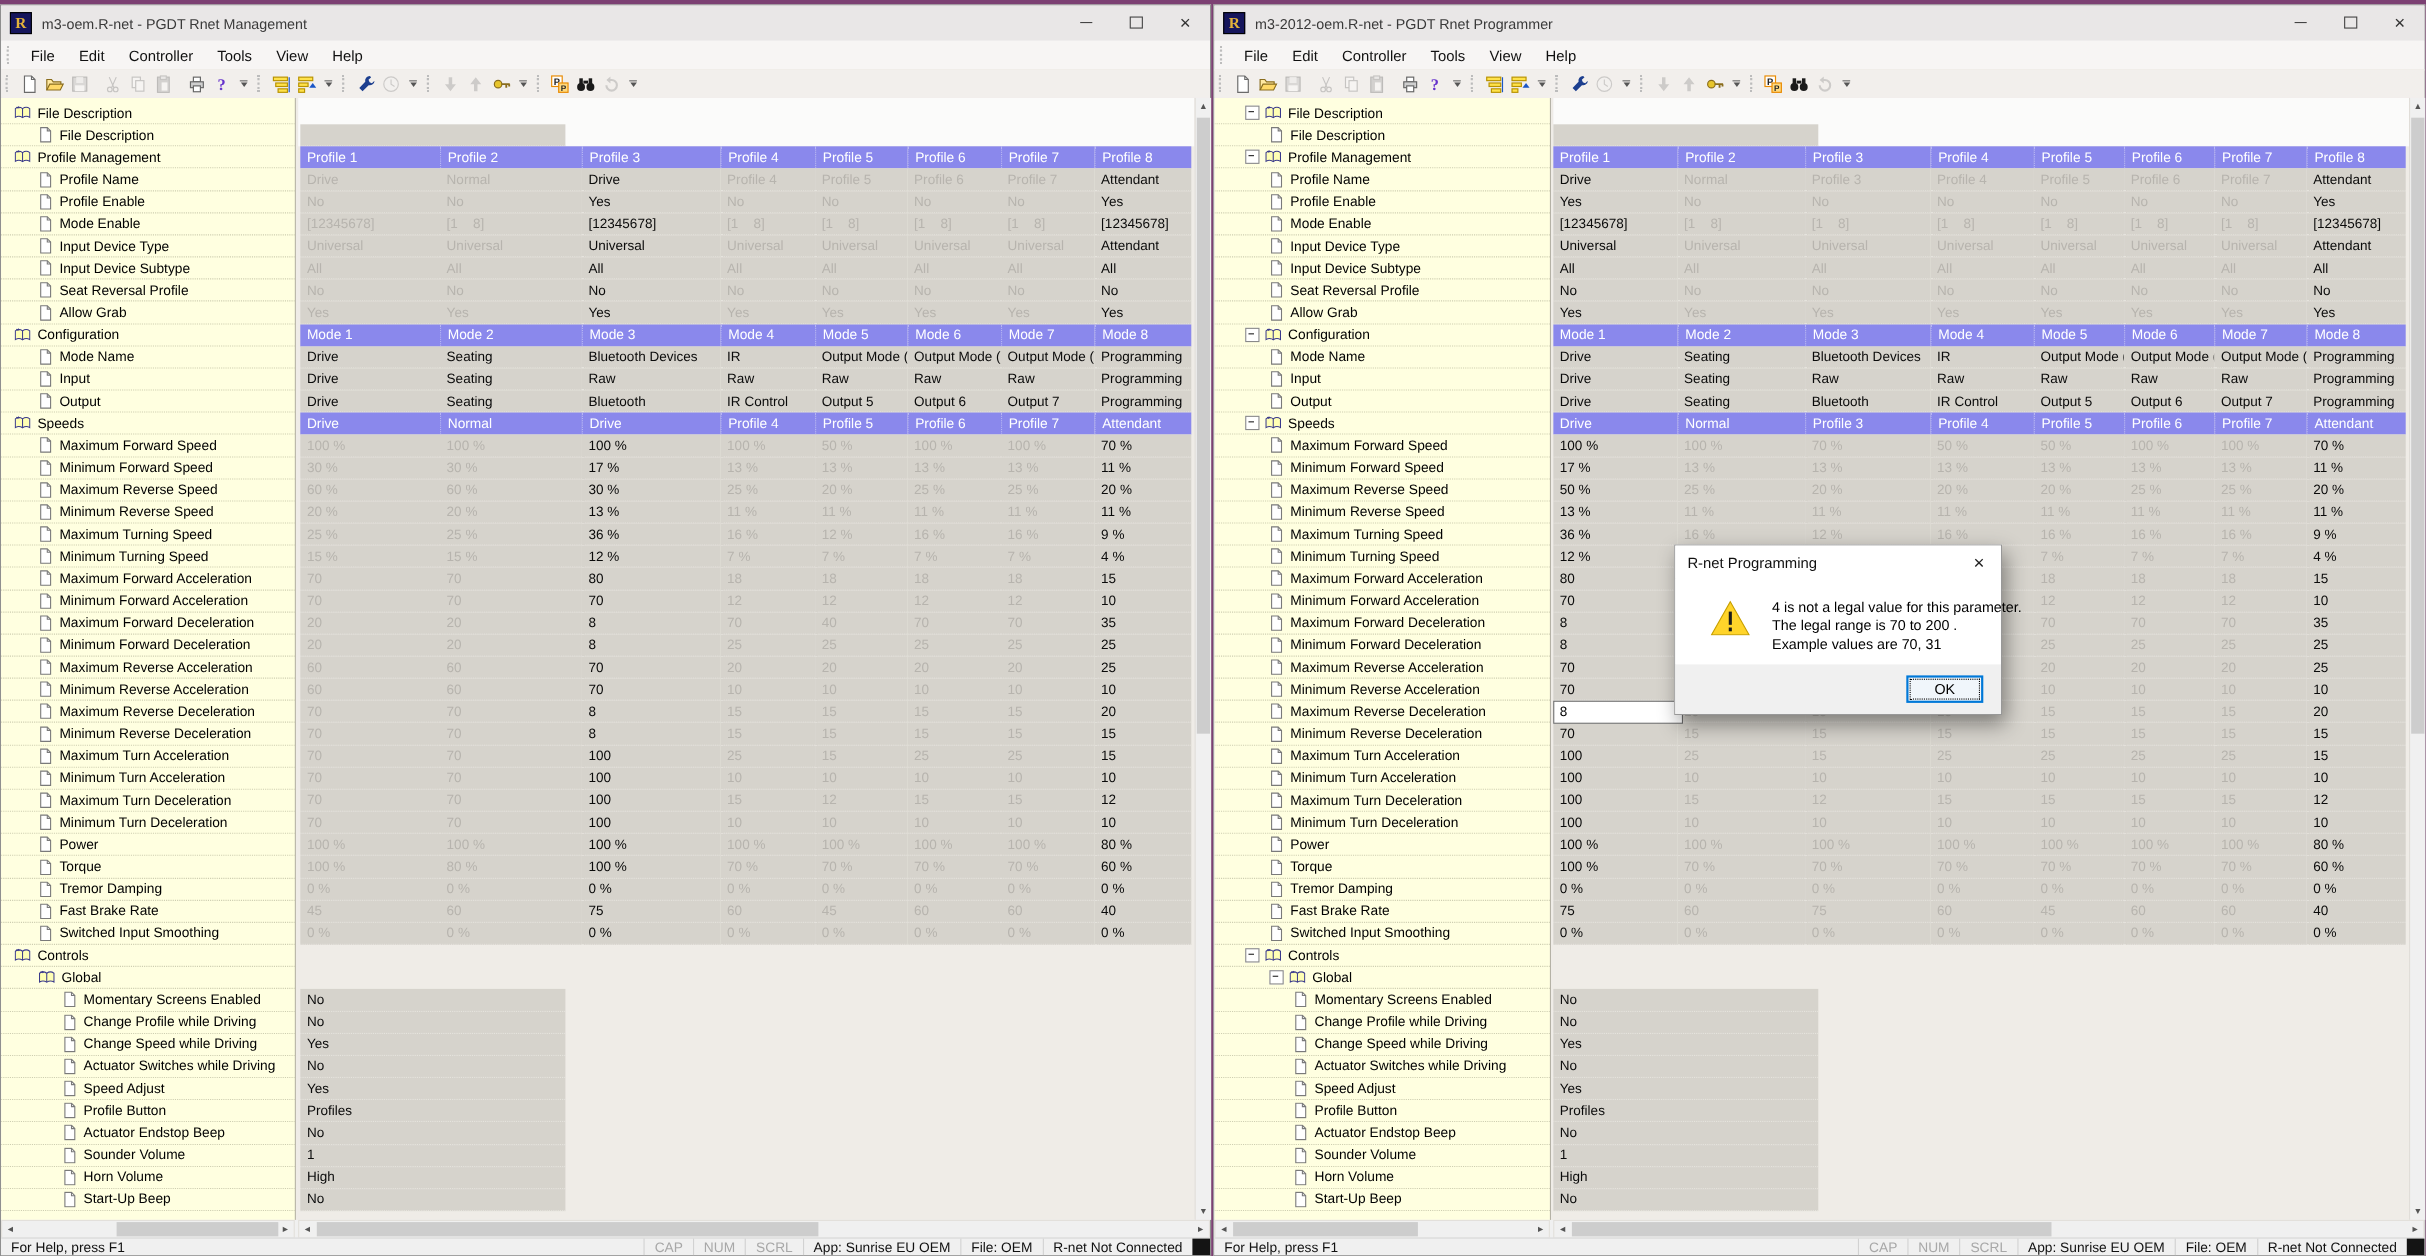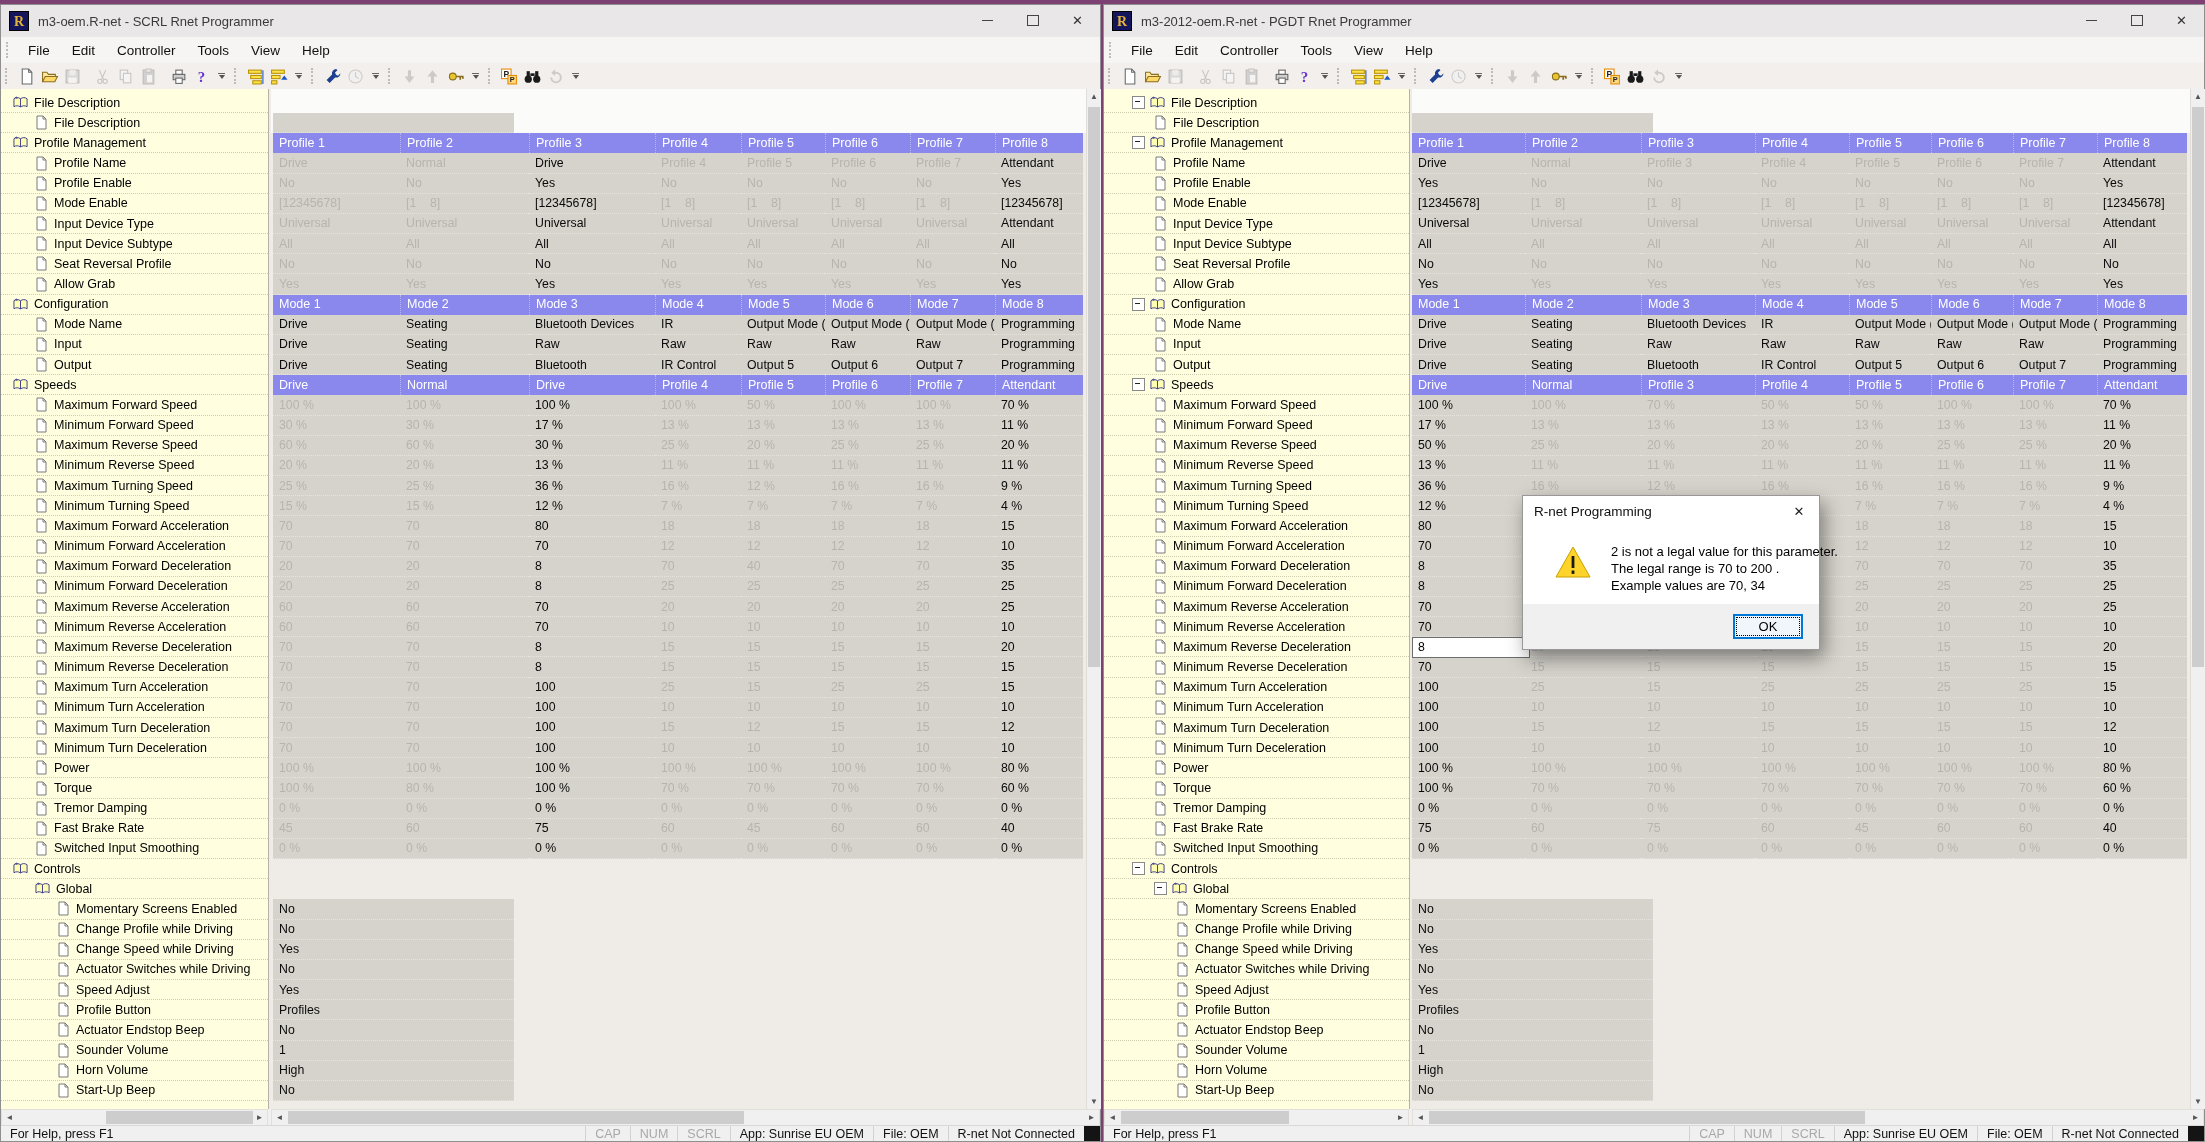--- a/index.html
+++ b/index.html
@@ -66,21 +66,21 @@
   .okbtn{position:absolute;right:16px;top:10px;width:70px;height:25px;background:#f0f6fb;
          border:2px solid #0078d7;box-sizing:border-box;font-size:13px;color:#000;
          display:flex;align-items:center;justify-content:center;outline:1px dotted #000;outline-offset:-4px;}
 </style>
 </head>
 <body>
 
 <div class="window" style="left: 0px; top: 4px; width: 1101px; height: 1138px;">
     <div class="titlebar">
       <div class="appicon">R</div>
-      <div class="wtitle">m3-oem.R-net - SCRL Rnet Programmer</div>
+      <div class="wtitle">m3-oem.R-net - PGDT Rnet Management</div>
       <div class="wbtns">
         <div class="wbtn">
           <div class="glyph-min"></div>
         </div>
         <div class="wbtn">
           <div class="glyph-max"></div>
         </div>
         <div class="wbtn">
           <div class="glyph-close">✕</div>
         </div>
@@ -2021,20 +2021,20 @@
   <div class="dtitlebar">
     <span class="dtitle">R-net Programming</span>
     <span class="dclose">✕</span>
   </div>
   <div class="dbody">
     <svg width="36" height="32" viewBox="0 0 36 32" style="position:absolute;left:32px;top:20px;">
       <polygon points="18,1 35,31 1,31" fill="#ffd42a" stroke="#c8a000" stroke-width="1"></polygon>
       <rect x="16.6" y="10" width="2.8" height="12" fill="#1a1a1a"></rect>
       <rect x="16.6" y="24.5" width="2.8" height="3.4" fill="#1a1a1a"></rect>
     </svg>
-    <div class="dline" style="top:18px;">2 is not a legal value for this parameter.</div>
+    <div class="dline" style="top:18px;">4 is not a legal value for this parameter.</div>
     <div class="dline" style="top:35px;">The legal range is 70 to 200 .</div>
-    <div class="dline" style="top:52px;">Example values are 70, 34</div>
+    <div class="dline" style="top:52px;">Example values are 70, 31</div>
   </div>
   <div class="dfooter">
     <div class="okbtn">OK</div>
   </div>
 </div>
 
 </body></html>

